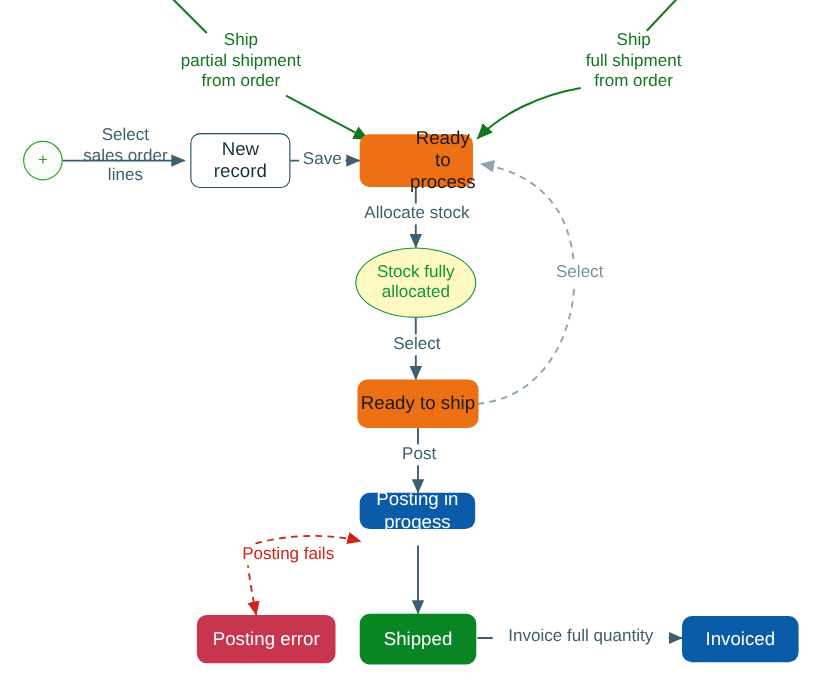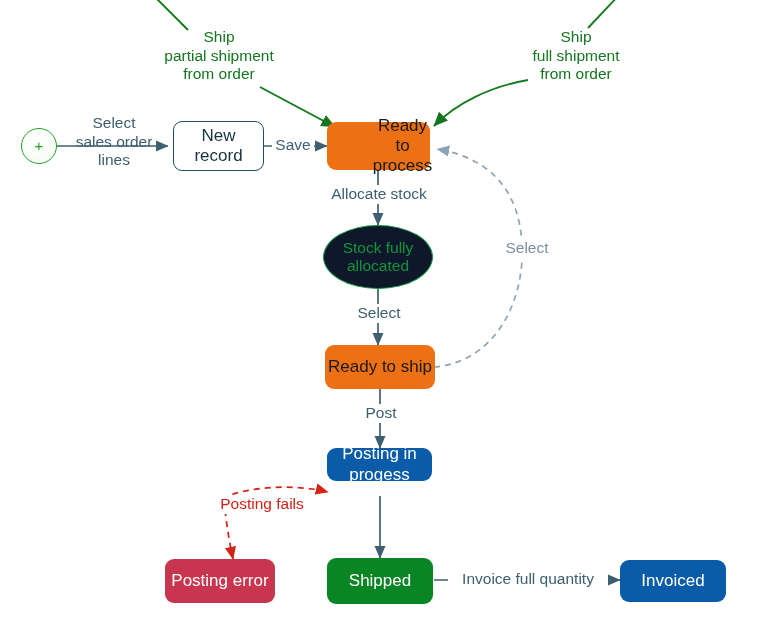--- a/index.html
+++ b/index.html
@@ -66,21 +66,21 @@
     font-size: 17px;
   }
   .n-red {
     background: #c8354f;
     color: #ffffff;
     font-size: 17px;
   }
   .n-ellipse {
     border-radius: 50%;
     border: 1.6px solid #14963c;
-    background: #0f172a;
+    background: #fef9c3;
     color: #11953a;
     font-size: 15.5px;
   }
   .edge-label {
     position: absolute;
     text-align: center;
     line-height: 1.2;
     white-space: pre-line;
     background: #ffffff;
   }
@@ -173,21 +173,21 @@
 
   <div class="node node-rounded n-orange" style="left:325px; top:345px; width:110px; height:44px;">
     <span>Ready to ship</span>
   </div>
 
   <div class="node node-rounded n-blue" style="left:327px; top:448px; width:105px; height:33px;">
     <span>Posting in
 progess</span>
   </div>
 
-  <div class="node node-rounded n-red" style="left:165px; top:559px; width:110px; height:44px;">
+  <div class="node node-rounded n-red" style="left:179px; top:559px; width:126px; height:44px;">
     <span>Posting error</span>
   </div>
 
   <div class="node node-rounded n-blue" style="left:620px; top:560px; width:106px; height:42px;">
     <span>Invoiced</span>
   </div>
 
   <div class="node node-rounded n-green" style="left:327px; top:558px; width:106px; height:46px;">
     <span>Shipped</span>
   </div>

